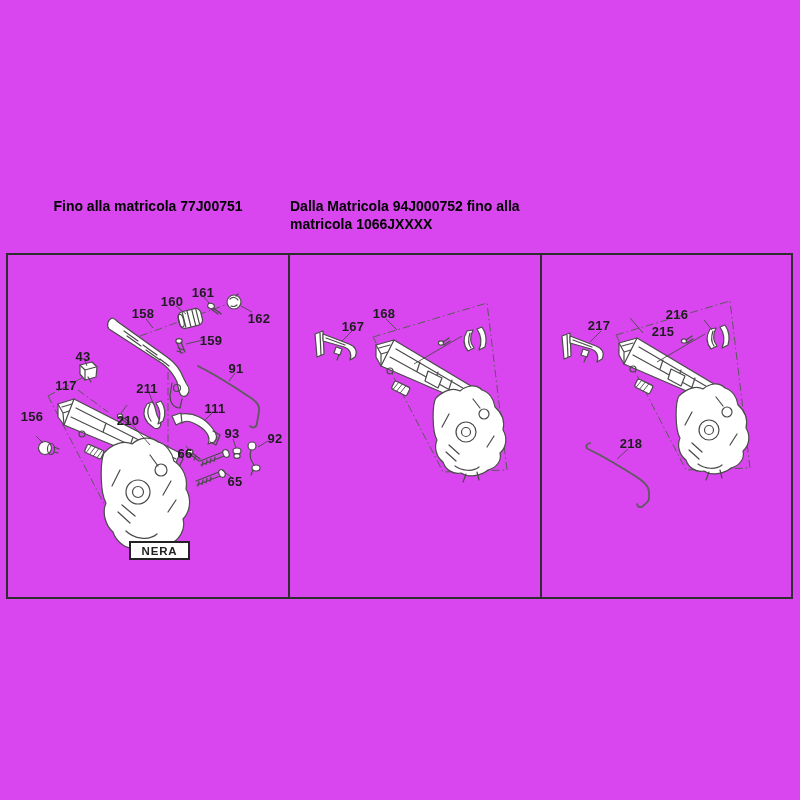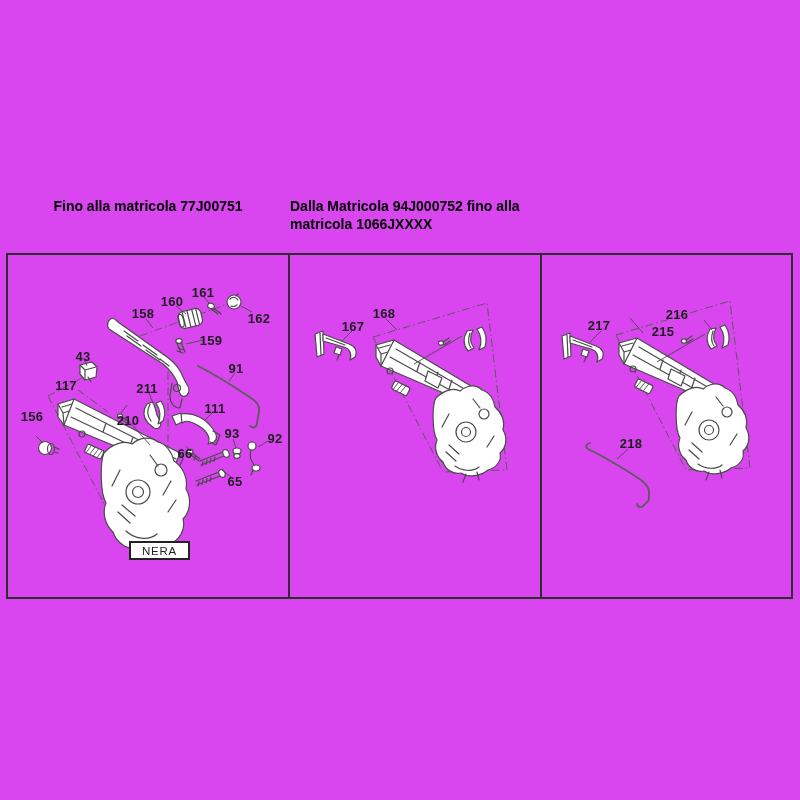--- a/index.html
+++ b/index.html
@@ -8,21 +8,21 @@
   .hdr{position:absolute;font-size:14px;font-weight:bold;color:#000;line-height:1.25;}
   .hdr.center{text-align:center;}
   .table-frame{position:absolute;left:6px;top:253px;width:787px;height:346px;
     border:2px solid #2e2e2e;box-sizing:border-box;background:transparent;}
   .divider{position:absolute;top:253px;height:346px;width:2px;background:#2e2e2e;}
   svg.art{position:absolute;left:0;top:0;}
   .plabel{position:absolute;transform:translate(-50%,-50%);font-size:13px;font-weight:600;
     color:#1d1d1d;white-space:nowrap;letter-spacing:0.2px;}
   .nera{position:absolute;left:129px;top:541px;width:61px;height:19px;border:2px solid #222;
     box-sizing:border-box;background:#fff;display:flex;align-items:center;justify-content:center;
-    font-size:11.5px;font-weight:400;letter-spacing:0.8px;color:#222;}
+    font-size:11.5px;font-weight:700;letter-spacing:0.8px;color:#222;}
   
   .ln{stroke:#4a4a4a;fill:none;stroke-width:1.2;stroke-linecap:round;stroke-linejoin:round;}
   .fl{stroke:#4a4a4a;fill:#ffffff;stroke-width:1.2;stroke-linejoin:round;}
   .dd{stroke:#5a5a5a;fill:none;stroke-width:1;stroke-dasharray:8 3 1.5 3;}
   .thin{stroke:#4a4a4a;fill:none;stroke-width:0.9;}
   .hatch{stroke:#4a4a4a;fill:none;stroke-width:0.8;}
   .rod{stroke:#5c5c5c;fill:none;stroke-width:1.8;stroke-linecap:round;stroke-linejoin:round;}
 </style>
 </head>
 <body>

